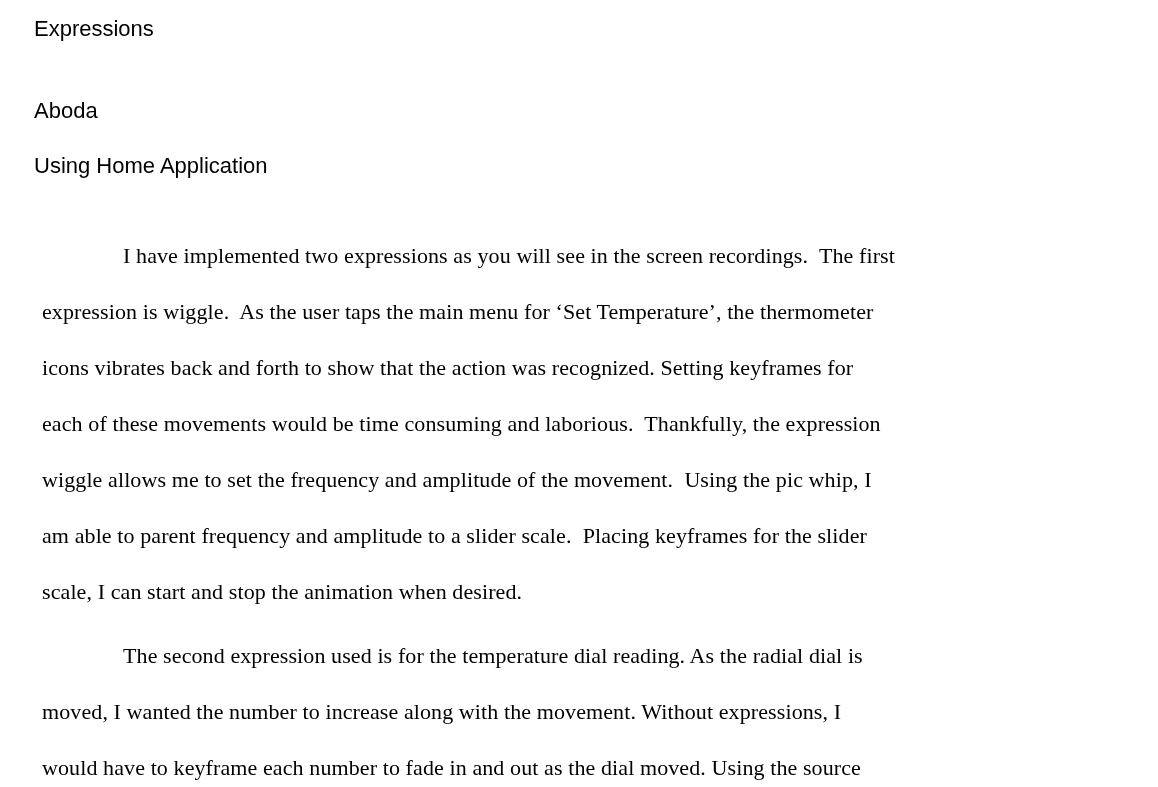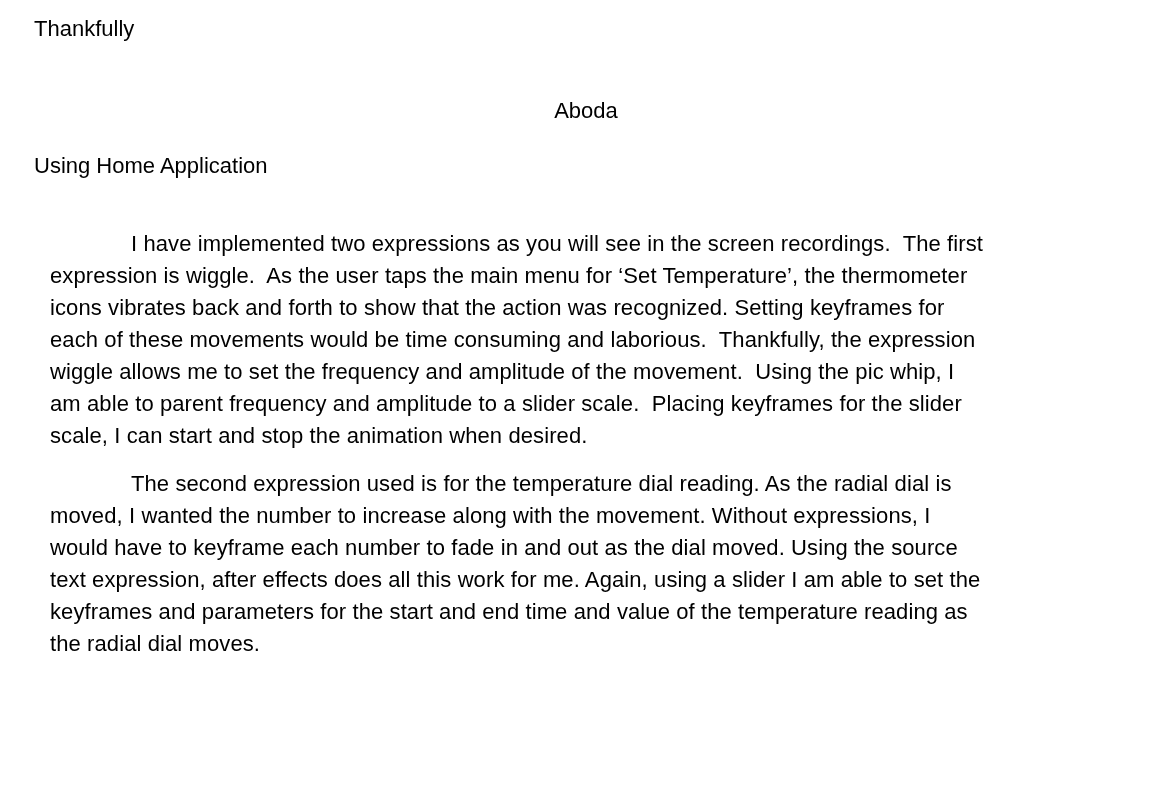--- a/index.html
+++ b/index.html
@@ -22,42 +22,42 @@
   }
   .doc-title,
   .doc-author,
   .doc-subtitle {
     font-size: 22px;
     line-height: 41px;
     white-space: pre-wrap;
   }
   .doc-author {
     margin-top: 41px;
-    text-align: center;
   }
   .doc-subtitle {
     margin-top: 14px;
   }
   .body-paragraph {
-    margin: 16px;
+    margin: 8px;
     font-size: 22px;
-    line-height: 32px;
+    line-height: 56px;
     white-space: pre-wrap;
     text-indent: 81px;
     letter-spacing: 0.1px;
+    font-family: Liberation Serif, serif;
   }
   .body-paragraph.first {
     margin-top: 42px;
   }
 </style>
 </head>
 <body>
 
 <div class="page">
-  <div class="doc-title">Thankfully</div>
+  <div class="doc-title">Expressions</div>
   <div class="doc-author">Aboda</div>
   <div class="doc-subtitle">Using Home Application</div>
   <p class="body-paragraph first">I have implemented two expressions as you will see in the screen recordings.  The first
 expression is wiggle.  As the user taps the main menu for ‘Set Temperature’, the thermometer
 icons vibrates back and forth to show that the action was recognized. Setting keyframes for
 each of these movements would be time consuming and laborious.  Thankfully, the expression
 wiggle allows me to set the frequency and amplitude of the movement.  Using the pic whip, I
 am able to parent frequency and amplitude to a slider scale.  Placing keyframes for the slider
 scale, I can start and stop the animation when desired.</p>
   <p class="body-paragraph">The second expression used is for the temperature dial reading. As the radial dial is

